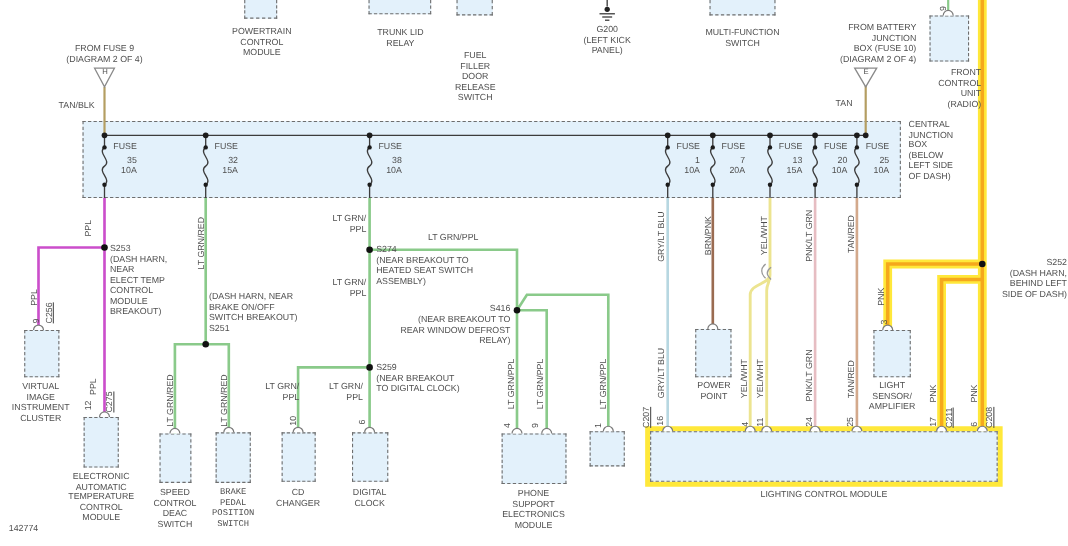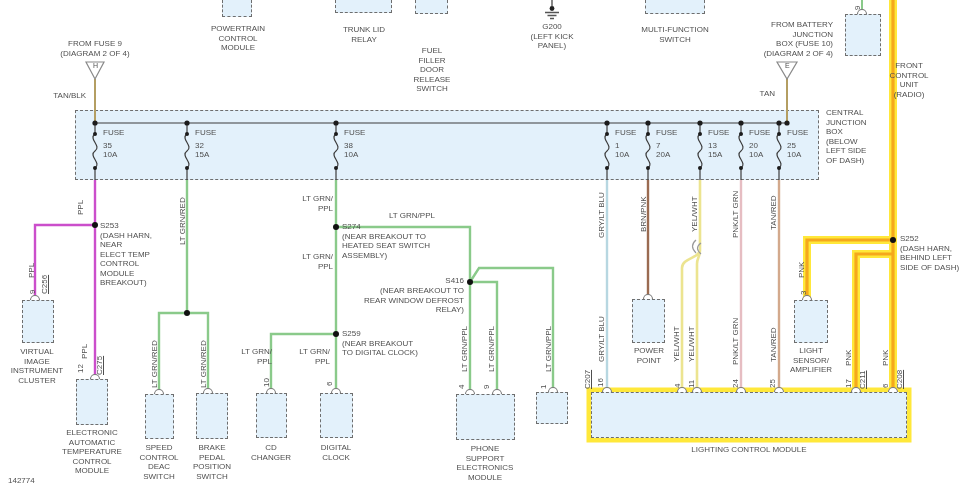--- a/index.html
+++ b/index.html
@@ -9,21 +9,21 @@
   .cut{border-top:none;}
   .hl{box-shadow:0 0 0 4.5px #ffe83a;}
   svg.wires{position:absolute;left:0;top:0;z-index:2;pointer-events:none;}
   .lbl{position:absolute;font-size:8px;line-height:9.5px;color:#4f4f4f;white-space:pre-line;z-index:3;}
   .c{text-align:center;}
   .r{text-align:right;}
   .rot{position:absolute;font-size:8px;line-height:9px;color:#4f4f4f;white-space:nowrap;
        transform:rotate(-90deg);transform-origin:0 0;z-index:3;}
   .u{text-decoration:underline;}
   .tri-letter{position:absolute;font-size:7px;color:#4f4f4f;z-index:3;}
-  .fuselbl{position:absolute;font-size:8px;line-height:9px;color:#4f4f4f;z-index:3;}
+  .fuselbl{position:absolute;font-size:8px;line-height:9px;color:#4f4f4f;z-index:3;text-align:right;}
   .fuselbl .amps-group{margin-top:4px;}
 </style>
 </head>
 <body>
 
 <div id="stage">
 
   <div class="box cut" style="left:222px;top:0;width:30px;height:17px;"></div>
   <div class="box cut" style="left:335px;top:0;width:57px;height:13px;"></div>
   <div class="box cut" style="left:415px;top:0;width:33px;height:14px;"></div>
@@ -160,21 +160,21 @@
   <div class="lbl c" style="left:404px;top:25px;width:56px;margin-top:21px;">FUEL
 FILLER
 DOOR
 RELEASE
 SWITCH</div>
   <div class="lbl c" style="left:520px;top:22px;width:64px;">G200
 (LEFT KICK
 PANEL)</div>
   <div class="lbl c" style="left:633px;top:25px;width:84px;">MULTI-FUNCTION
 SWITCH</div>
-  <div class="lbl c" style="left:880px;top:61px;width:58px;">FRONT
+  <div class="lbl c" style="left:834px;top:61px;width:58px;text-align:right;">FRONT
 CONTROL
 UNIT
 (RADIO)</div>
   <div class="rot" style="left:853px;top:10px;">9</div>
 
   <div class="lbl c" style="left:53px;top:39px;width:84px;">FROM FUSE 9
 (DIAGRAM 2 OF 4)</div>
   <div class="tri-letter" style="left:93px;top:62px;">H</div>
   <div class="lbl r" style="left:48px;top:91px;width:38px;">TAN/BLK</div>
   <div class="lbl c" style="left:741px;top:20px;width:92px;text-align:right;">FROM BATTERY
@@ -247,32 +247,36 @@
       </div>
   </div>
 
   <div class="lbl" style="left:100px;top:221px;width:70px;">S253
 (DASH HARN,
 NEAR
 ELECT TEMP
 CONTROL
 MODULE
 BREAKOUT)</div>
+  <div class="lbl" style="left:190px;top:265px;width:90px;">(DASH HARN, NEAR
+BRAKE ON/OFF
+SWITCH BREAKOUT)
+S251</div>
   <div class="lbl" style="left:342px;top:222px;width:100px;">S274
 (NEAR BREAKOUT TO
 HEATED SEAT SWITCH
 ASSEMBLY)</div>
   <div class="lbl r" style="left:430px;top:276px;width:34px;">S416</div>
   <div class="lbl r" style="left:358px;top:286px;width:106px;">(NEAR BREAKOUT TO
 REAR WINDOW DEFROST
 RELAY)</div>
   <div class="lbl" style="left:342px;top:329px;width:90px;">S259
 (NEAR BREAKOUT
 TO DIGITAL CLOCK)</div>
-  <div class="lbl" style="left:900px;top:234px;width:70px;">S252
+  <div class="lbl" style="left:900px;top:234px;width:70px;text-align:right;">S252
 (DASH HARN,
 BEHIND LEFT
 SIDE OF DASH)</div>
 
   <div class="rot" style="left:76px;top:215px;">PPL</div>
   <div class="rot" style="left:27px;top:278px;">PPL</div>
   <div class="rot" style="left:80px;top:359px;">PPL</div>
   <div class="rot" style="left:178px;top:245px;">LT GRN/RED</div>
   <div class="rot" style="left:150px;top:388px;">LT GRN/RED</div>
   <div class="rot" style="left:199px;top:388px;">LT GRN/RED</div>
@@ -329,21 +333,21 @@
 CLUSTER</div>
   <div class="lbl c" style="left:55px;top:428px;width:74px;">ELECTRONIC
 AUTOMATIC
 TEMPERATURE
 CONTROL
 MODULE</div>
   <div class="lbl c" style="left:133px;top:443px;width:52px;">SPEED
 CONTROL
 DEAC
 SWITCH</div>
-  <div class="lbl c" style="left:185px;top:443px;width:54px;">BRAKE
+  <div class="lbl c" style="left:185px;top:443px;width:54px;font-family:Liberation Mono, monospace;">BRAKE
 PEDAL
 POSITION
 SWITCH</div>
   <div class="lbl c" style="left:245px;top:443px;width:52px;">CD
 CHANGER</div>
   <div class="lbl c" style="left:309px;top:443px;width:54px;">DIGITAL
 CLOCK</div>
   <div class="lbl c" style="left:448px;top:444px;width:74px;">PHONE
 SUPPORT
 ELECTRONICS

